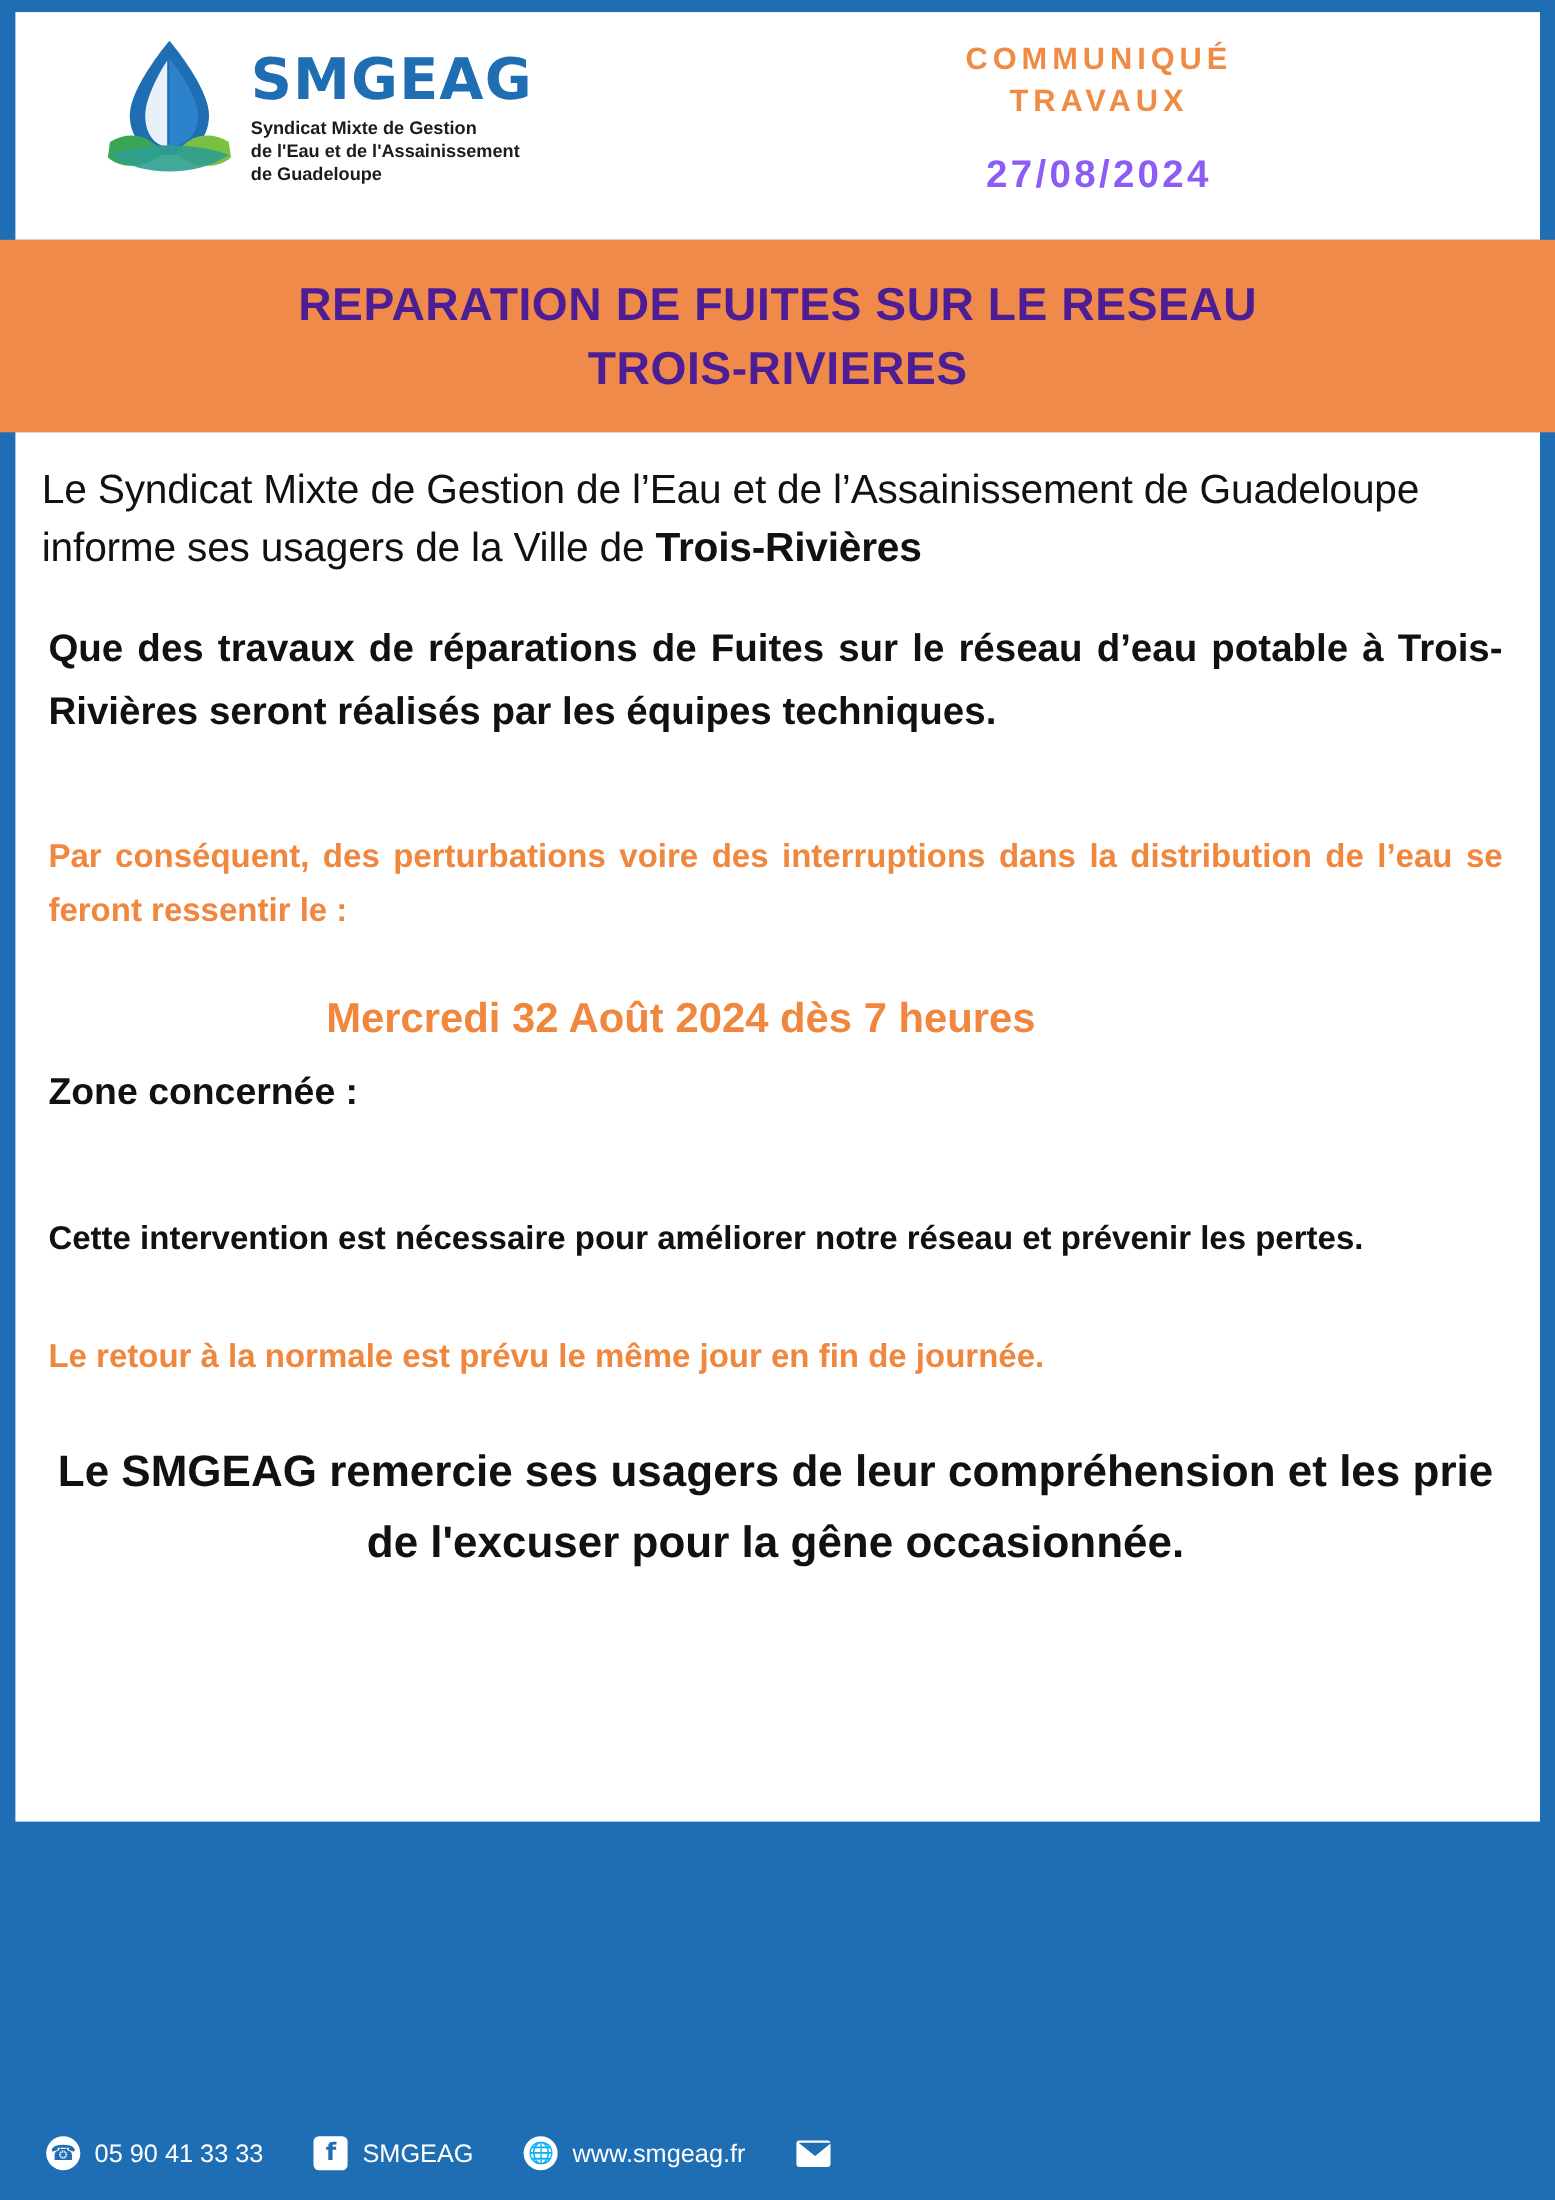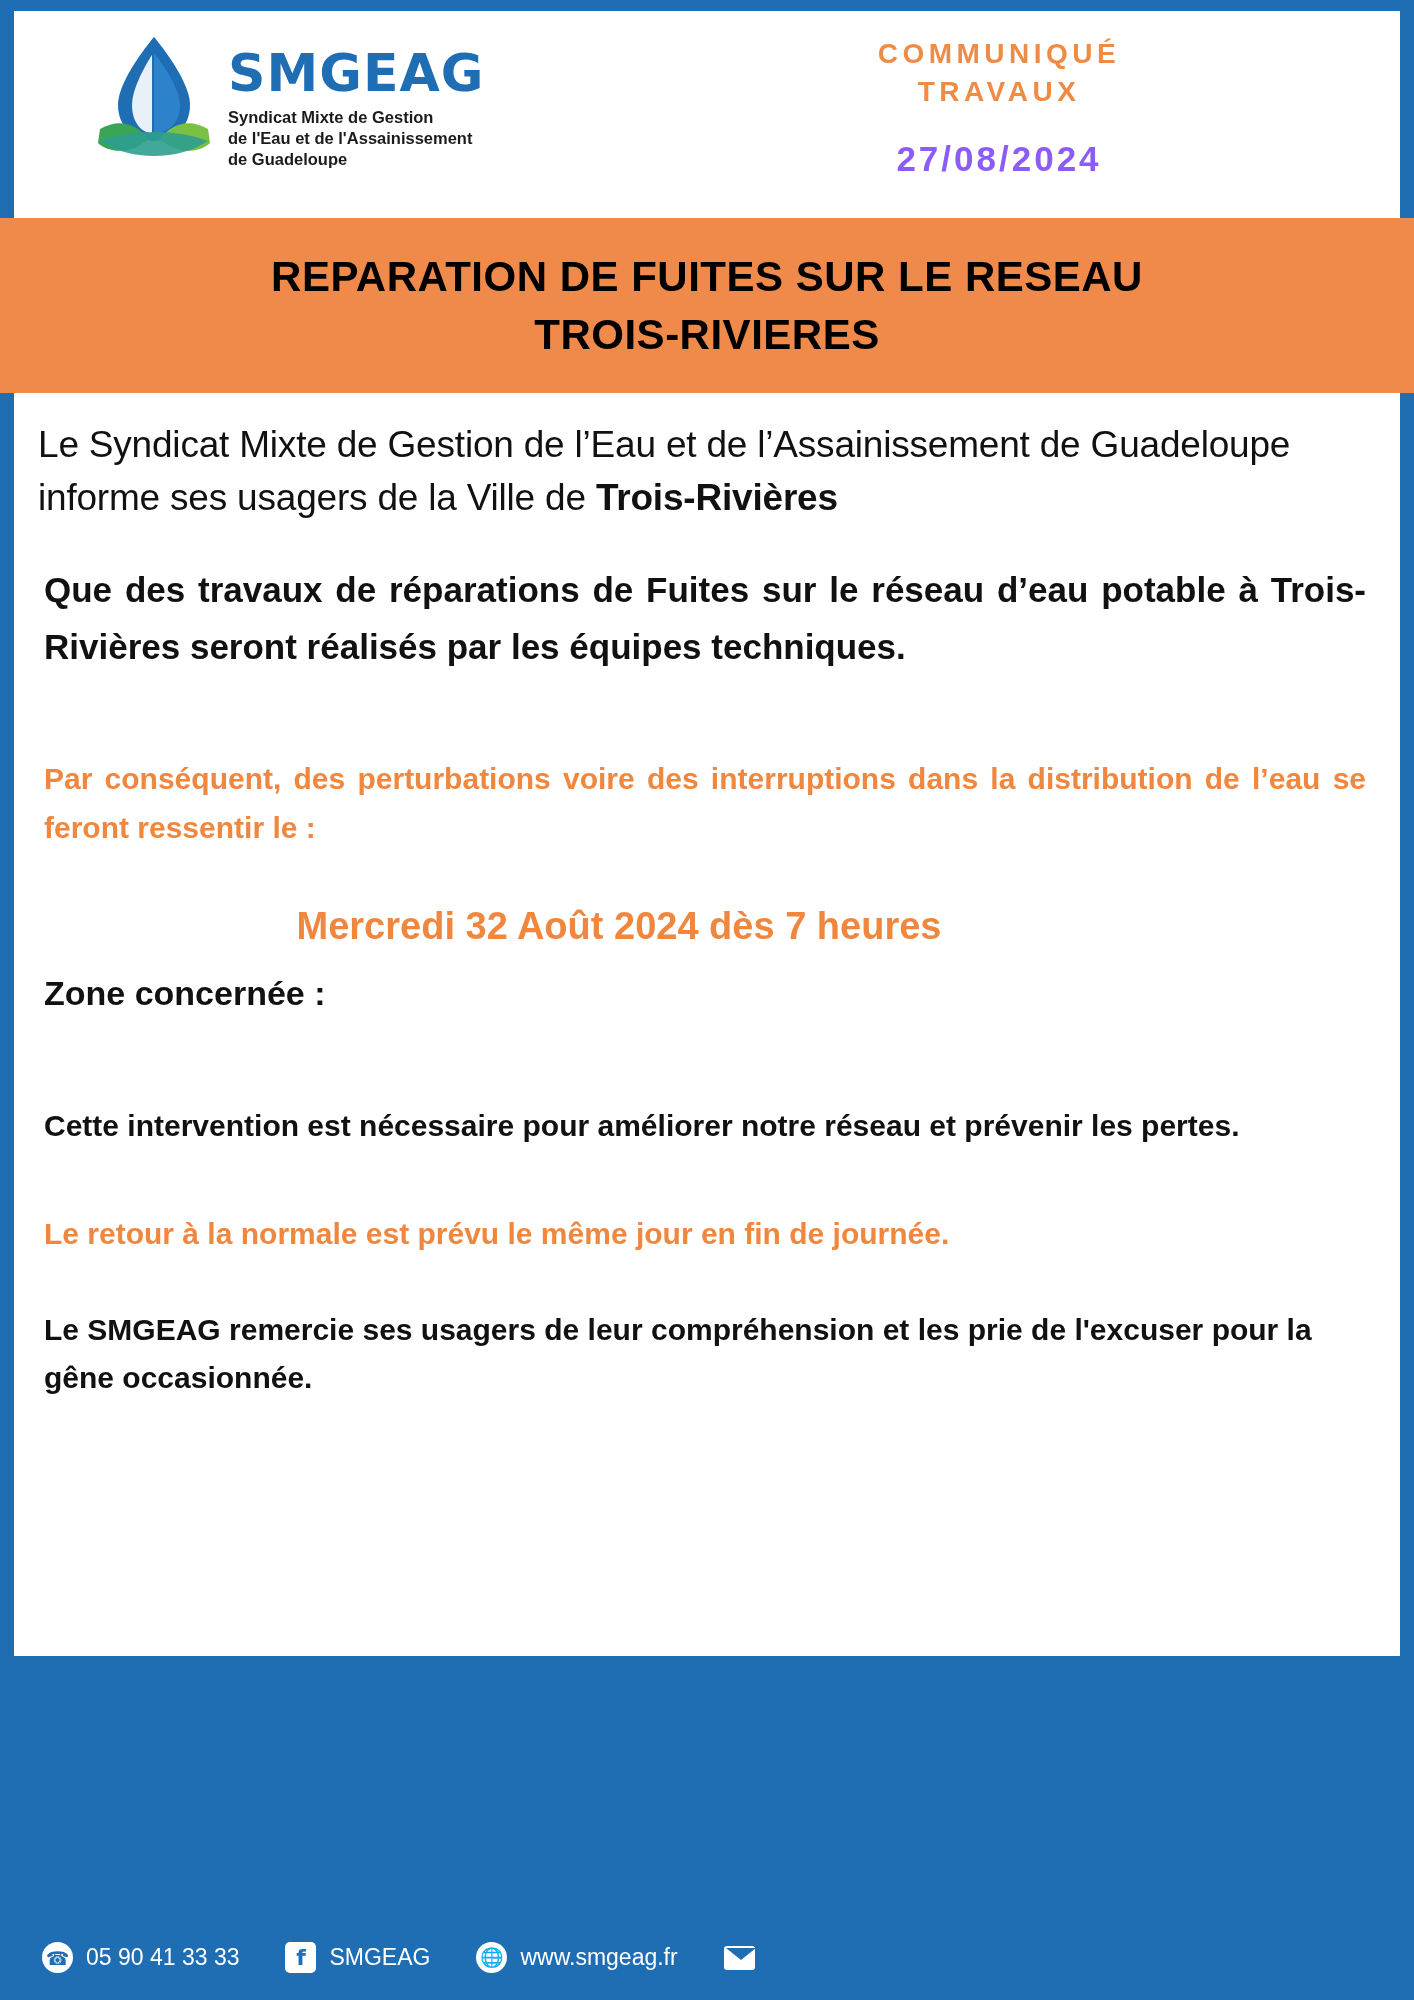--- a/index.html
+++ b/index.html
@@ -94,21 +94,21 @@
     top: 218px;
     width: 1414px;
     height: 175px;
     background: #f08a4b;
     display: flex;
     flex-direction: column;
     align-items: center;
     justify-content: center;
   }
   .title-bar .t-line {
-    color: #000000;
+    color: #4c1d95;
     font-family: "Liberation Sans", sans-serif;
     font-weight: bold;
     font-size: 42px;
     letter-spacing: 0.5px;
     line-height: 1.38;
     text-align: center;
   }
   
   .content {
     position: absolute;
@@ -210,25 +210,26 @@
     font-weight: bold;
     font-size: 30px;
     line-height: 1.55;
     color: #f0873f;
     padding-left: 6px;
   }
   .para-thanks {
     margin-top: 48px;
     font-family: "Liberation Sans", sans-serif;
     font-weight: bold;
-    font-size: 30px;
+    font-size: 40px;
     line-height: 1.62;
     color: #111111;
     padding-left: 6px;
     padding-right: 4px;
+    text-align: center;
   }
   
   .footer {
     position: absolute;
     left: 0;
     bottom: 0;
     width: 1414px;
     height: 85px;
     background: #1f6eb4;
     display: flex;

